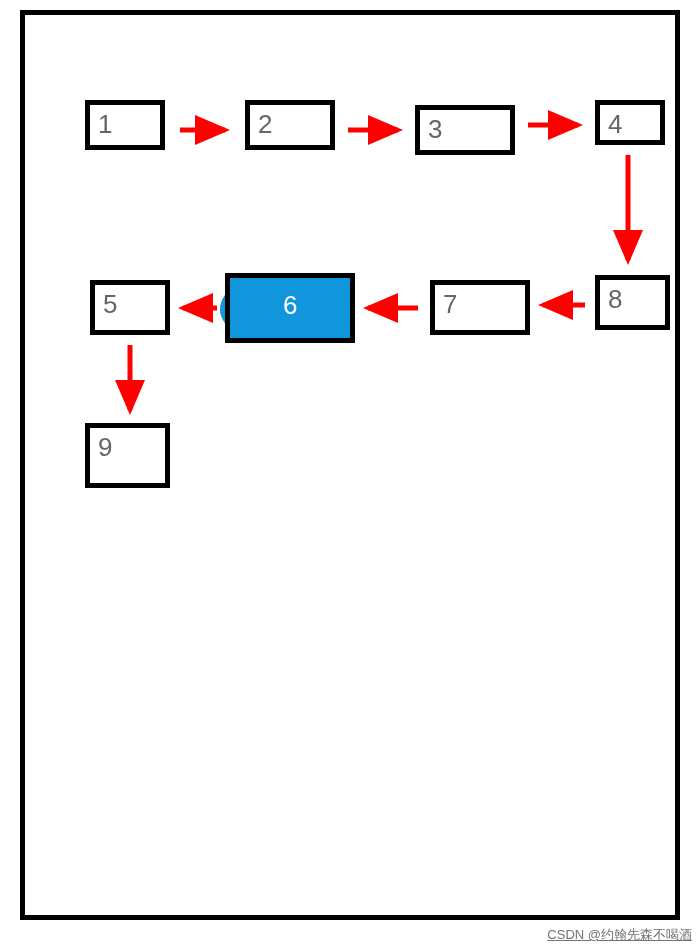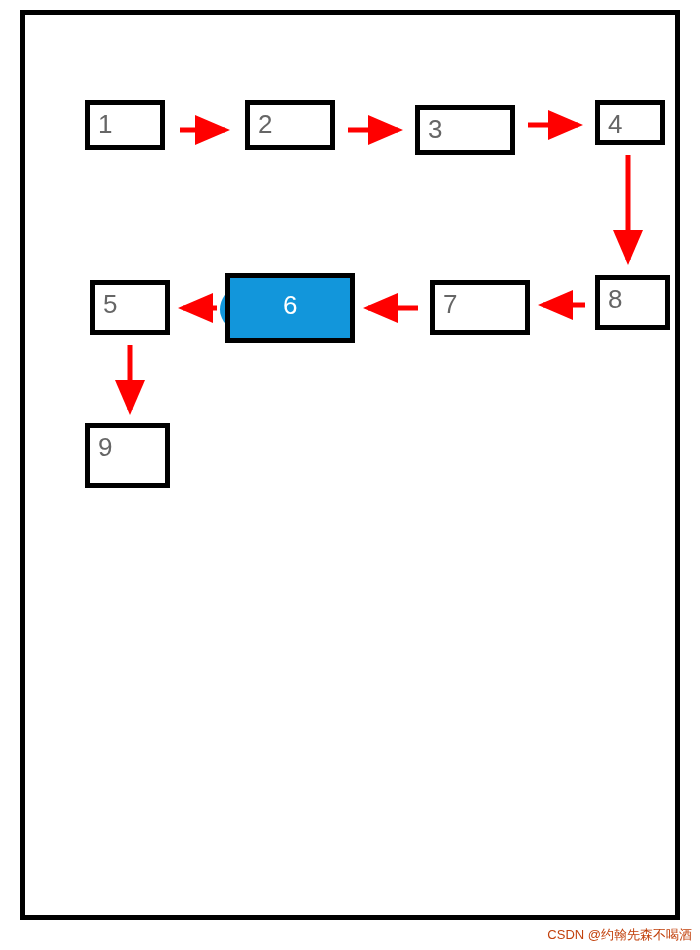--- a/index.html
+++ b/index.html
@@ -42,22 +42,23 @@
     .node-6 span { position: relative; z-index: 2; display:block; padding-left: 45px; padding-top: 8px;}
     .node-7 { left: 405px; top: 265px; width: 100px; height: 55px; }
     .node-8 { left: 570px; top: 260px; width: 75px; height: 55px; }
     .node-9 { left: 60px;  top: 408px; width: 85px; height: 65px; }
 
     .watermark {
       position: absolute;
       right: 8px;
       bottom: 6px;
       font-size: 13px;
-      color: #c2410c;
+      color: #737373;
       white-space: nowrap;
+      text-decoration: underline;
     }
 
     .arrow {
       position: absolute;
     }
   </style>
 </head>
 <body>
 
 <div class="frame">

